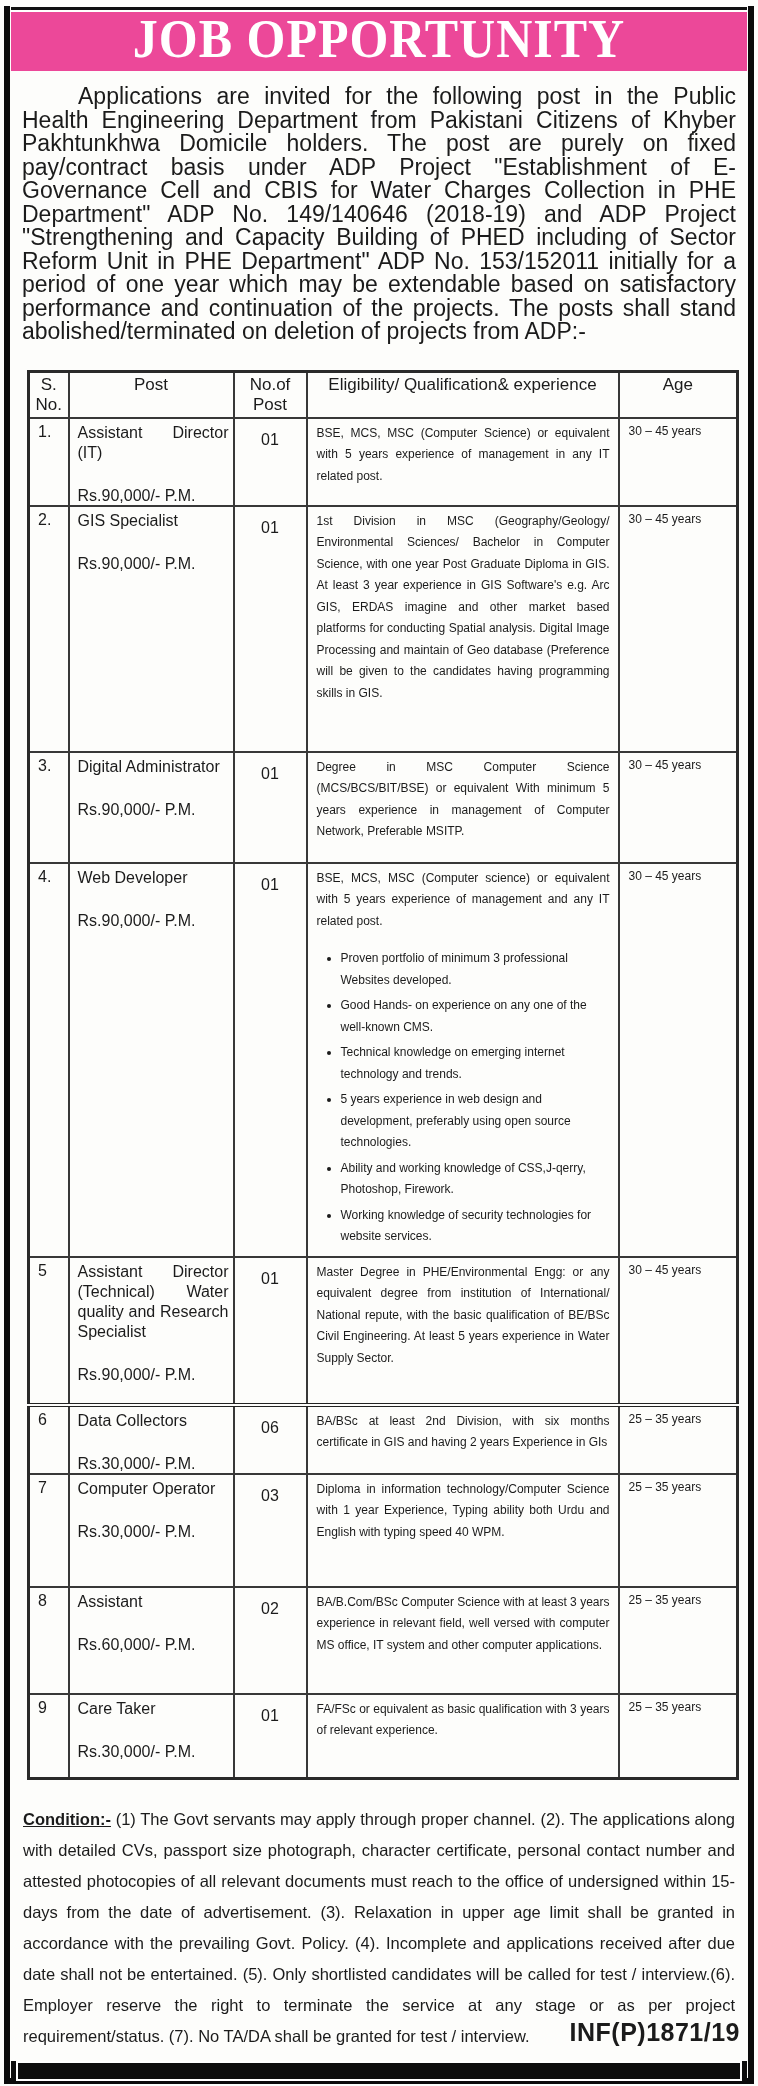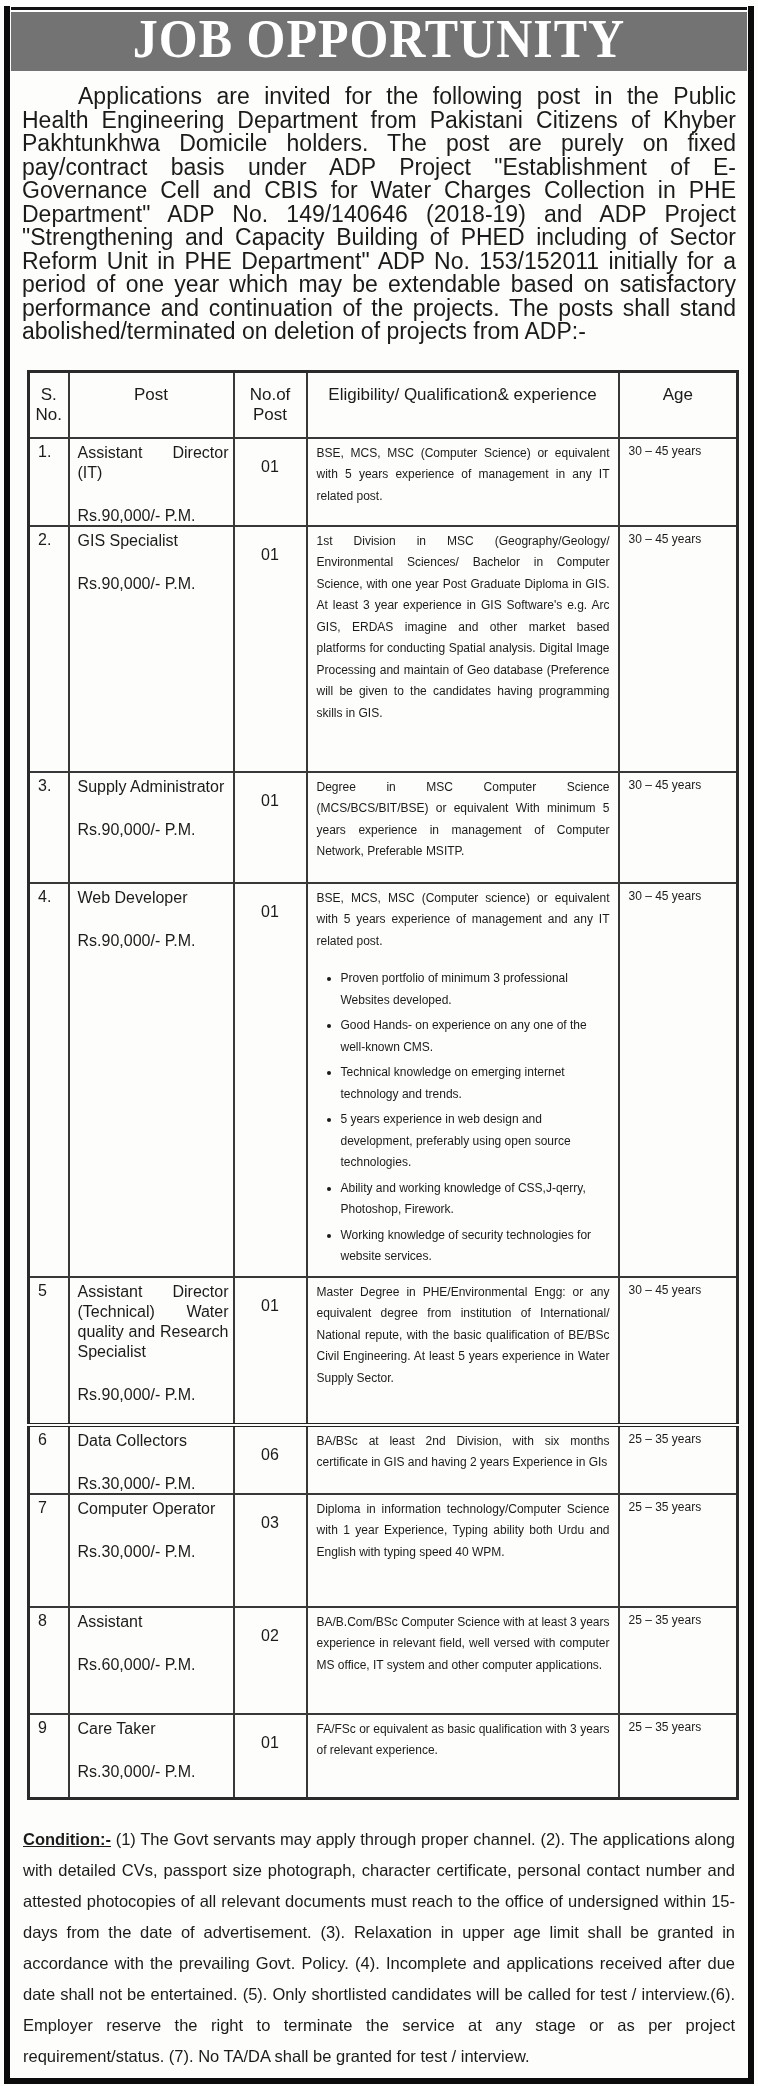--- a/index.html
+++ b/index.html
@@ -7,48 +7,48 @@
     position:relative;width:758px;height:2086px;margin:0 auto;
     background:#fdfdfb;color:#1b1b1b;overflow:hidden;
     font-family:"Liberation Sans",sans-serif;
   }
   .ad-frame{
     position:absolute;top:6px;left:4px;right:4px;bottom:2px;
     border:6px solid #0b0b0b;border-top:none;
     background:#fdfdfb;
   }
   .title-bar{
-    margin:1px 1px 0;height:64px;background:#737373;
+    margin:1px 1px 0;height:64px;background:#ec4899;
     display:flex;align-items:center;justify-content:center;
     box-shadow:inset 0 3px 0 #101010, inset 0 5px 0 #ffffff;
   }
   .title-bar span{
     font-family:"Liberation Serif",serif;font-weight:900;
     font-size:50px;letter-spacing:1px;color:#ffffff;
     transform:scaleY(1.08);white-space:nowrap;
   }
   .intro{
     margin:14px 12px 26px;text-align:justify;text-indent:56px;
     font-size:23px;line-height:23.5px;
   }
   table.posts{
     border-collapse:collapse;margin-left:17px;width:709px;
     table-layout:fixed;
   }
   table.posts th,table.posts td{
     border:2px solid #383838;vertical-align:top;
   }
   table.posts{border:3px solid #2a2a2a;}
-  th{font-weight:400;font-size:17px;text-align:center;padding:12px 2px;}
+  th{font-weight:400;font-size:17px;text-align:center;padding:2px 2px;}
   thead tr{height:42px;}
   .c-sno{padding:4px 0 0 8px;font-size:16px;}
   .c-post{padding:4px 4px 0 8px;font-size:16px;border-radius:16px;}
   .c-post .post-title{text-align:justify;line-height:20px;}
   .c-post .salary{margin-top:24px;}
-  .c-count{text-align:center;padding-top:19px;font-size:16px;}
+  .c-count{text-align:center;padding-top:12px;font-size:16px;}
   .c-qual{padding:4px 8px 4px 9px;font-size:12px;line-height:21.5px;text-align:justify;}
   .c-qual ul.bullets{margin:16px 0 0;padding-left:24px;text-align:left;}
   .c-qual ul.bullets li{margin:0 0 4px;}
   .c-age{padding:5px 12px 0 9px;font-size:12px;white-space:nowrap;border-radius:26px;}
   tbody tr:nth-child(1){height:83px;}
   tbody tr:nth-child(2){height:246px;}
   tbody tr:nth-child(3){height:111px;}
   tbody tr:nth-child(4){height:364px;}
   tbody tr:nth-child(5){height:148px;}
   tbody tr:nth-child(6){height:68px;}
@@ -126,21 +126,21 @@
     <td class="c-count">01</td>
     <td class="c-qual">
       <div>1st Division in MSC (Geography/Geology/ Environmental Sciences/ Bachelor in Computer Science, with one year Post Graduate Diploma in GIS. At least 3 year experience in GIS Software's e.g. Arc GIS, ERDAS imagine and other market based platforms for conducting Spatial analysis. Digital Image Processing and maintain of Geo database (Preference will be given to the candidates having programming skills in GIS.</div>
 
     </td>
     <td class="c-age">30 – 45 years</td>
   </tr>
           <tr>
     <td class="c-sno">3.</td>
     <td class="c-post">
-      <div class="post-title">Supply Administrator</div>
+      <div class="post-title">Digital Administrator</div>
       <div class="salary">Rs.90,000/- P.M.</div>
     </td>
     <td class="c-count">01</td>
     <td class="c-qual">
       <div>Degree in MSC Computer Science (MCS/BCS/BIT/BSE) or equivalent With minimum 5 years experience in management of Computer Network, Preferable MSITP.</div>
 
     </td>
     <td class="c-age">30 – 45 years</td>
   </tr>
           <tr>
@@ -226,20 +226,21 @@
       <div>FA/FSc or equivalent as basic qualification with 3 years of relevant experience.</div>
 
     </td>
     <td class="c-age">25 – 35 years</td>
   </tr>
         </tbody>
     </table>
 
     <p class="conditions"><span class="cond-label">Condition:-</span><span> (1) The Govt servants may apply through proper channel. (2). The applications along with detailed CVs, passport size photograph, character certificate, personal contact number and attested photocopies of all relevant documents must reach to the office of undersigned within 15-days from the date of advertisement. (3). Relaxation in upper age limit shall be granted in accordance with the prevailing Govt. Policy. (4). Incomplete and applications received after due date shall not be entertained. (5). Only shortlisted candidates will be called for test / interview.(6). Employer reserve the right to terminate the service at any stage or as per project requirement/status. (7). No TA/DA shall be granted for test / interview.</span></p>
 
+    <div class="ref">INF(P)1871/19</div>
 
     <div class="footer-box">
       <div class="footer-inner">
         
         
         
       </div>
     </div>
 
   </div>

